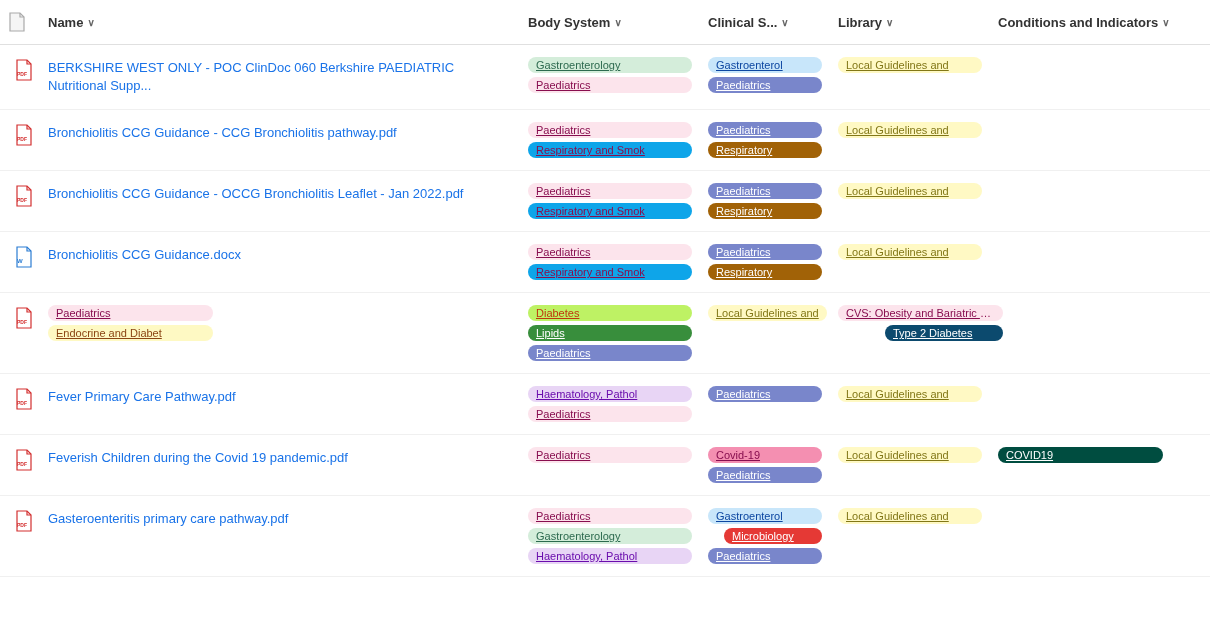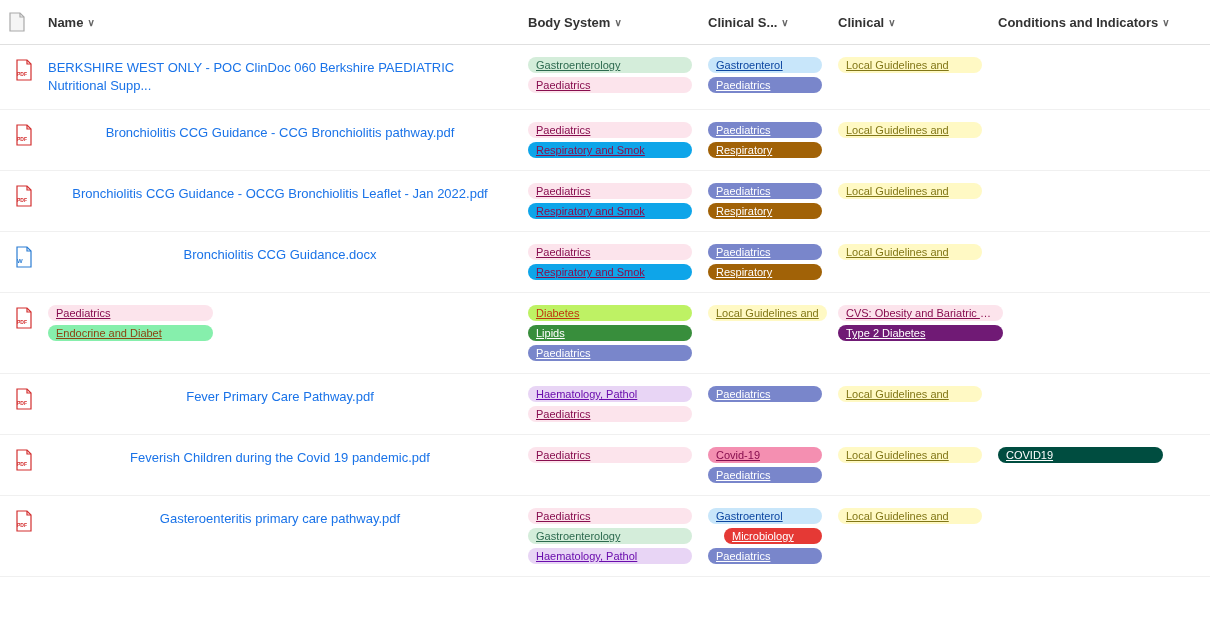--- a/index.html
+++ b/index.html
@@ -42,21 +42,20 @@
       align-items: flex-start;
       justify-content: center;
       padding-top: 4px;
       padding-left: 8px;
     }
 
     .name-cell {
       padding: 4px 8px;
       display: flex;
       align-items: flex-start;
-      justify-content: center;
     }
     .name-cell a {
       color: #1a73e8;
       text-decoration: none;
       font-size: 13px;
       line-height: 1.4;
     }
 
     .tags-cell {
       padding: 2px 8px;
@@ -77,37 +76,37 @@
       text-overflow: ellipsis;
       max-width: 165px;
       text-decoration: underline;
     }
 
     
     .tag-gastro-bs { background: #d4edda; color: #2d6a4f; }
     .tag-paeds-bs { background: #fce4ec; color: #880e4f; }
     .tag-resp-bs { background: #0ea5e9; color: #880e4f; }
     .tag-haem-bs { background: #e8d5f5; color: #6a0dad; }
-    .tag-endo-bs { background: #86efac; color: #8b4513; }
+    .tag-endo-bs { background: #fef9c3; color: #8b4513; }
 
     
     .tag-gastro-cs { background: #c8e6fa; color: #0d47a1; }
     .tag-paeds-cs { background: #7986cb; color: #fff; }
     .tag-resp-cs { background: #a16207; color: #fff; }
     .tag-diabetes-cs { background: #bef264; color: #bf360c; }
     .tag-lipids-cs { background: #388e3c; color: #fff; }
     .tag-covid-cs { background: #f48fb1; color: #880e4f; }
     .tag-micro-cs { background: #e53935; color: #fff; margin-left: 16px; }
 
     
     .tag-local { background: #fff9c4; color: #827717; }
 
     
     .tag-cvs { background: #fce4ec; color: #880e4f; }
-    .tag-t2d { background: #701a75; color: #fff; }
+    .tag-t2d { background: #0c4a6e; color: #fff; margin-left: 47px; }
     .tag-covid19 { background: #004d40; color: #fff; }
   </style>
 </head>
 <body>
 
 <div class="table-container">
 
   <div class="header-row">
     <div class="header-cell">
       <svg width="18" height="20" viewBox="0 0 18 20" fill="none">
@@ -121,21 +120,21 @@
     </div>
     <div class="header-cell">
       <span>Body System</span>
       <span class="sort-icon">∨</span>
     </div>
     <div class="header-cell">
       <span>Clinical S...</span>
       <span class="sort-icon">∨</span>
     </div>
     <div class="header-cell">
-      <span>Clinical</span>
+      <span>Library</span>
       <span class="sort-icon">∨</span>
     </div>
     <div class="header-cell">
       <span>Conditions and Indicators</span>
       <span class="sort-icon">∨</span>
     </div>
   </div>
 
   <div class="data-row">
     <div class="icon-cell">

